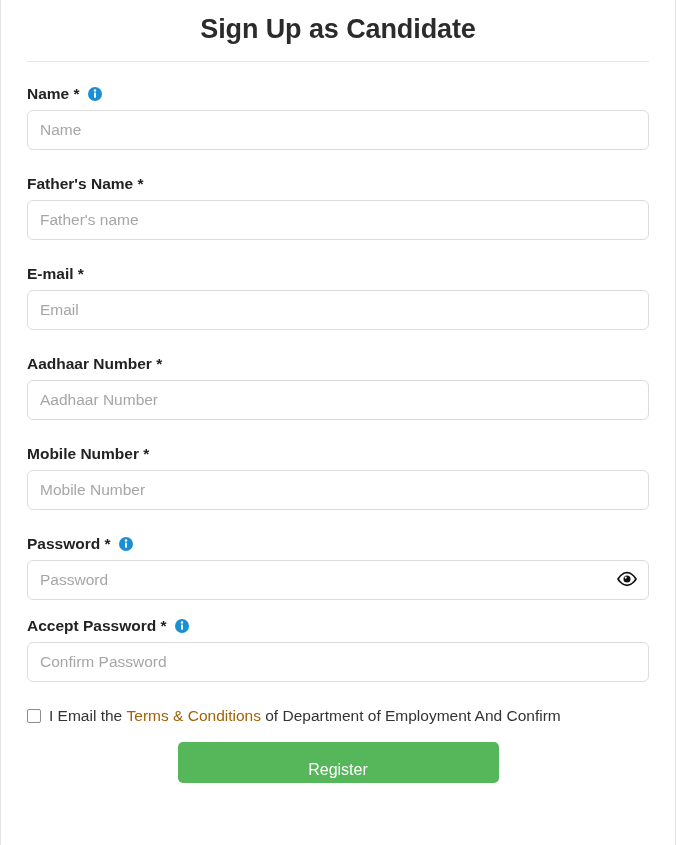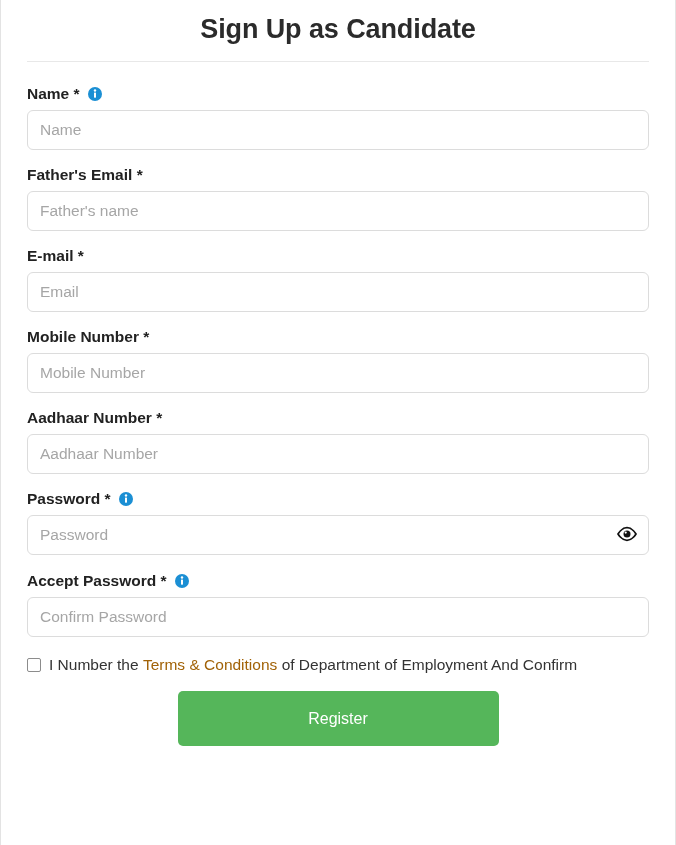--- a/index.html
+++ b/index.html
@@ -36,21 +36,21 @@
     letter-spacing: -0.1px;
   }
 
   .title-divider {
     height: 1px;
     background: #e8e8e8;
     margin: 0 0 22px 0;
   }
 
   .field-group {
-    margin-bottom: 15px;
+    margin-bottom: 24px;
   }
   .field-group.extra-gap {
     margin-bottom: 16px;
   }
 
   .field-label {
     display: block;
     font-size: 15.5px;
     font-weight: bold;
     color: #222222;
@@ -138,21 +138,21 @@
   }
 
   .submit-row {
     display: flex;
     justify-content: center;
     margin-top: 16px;
   }
   .register-button {
     box-sizing: border-box;
     width: 321px;
-    height: 55px;
+    height: 41px;
     background: #55b65a;
     color: #ffffff;
     border: none;
     border-radius: 5px;
     font-size: 16px;
     font-family: "Liberation Sans", sans-serif;
     cursor: pointer;
     line-height: 40px;
     padding: 8px;
     text-align: center;
@@ -174,37 +174,37 @@
           <circle cx="7" cy="7" r="7" fill="#1b8fd4"></circle>
           <circle cx="7" cy="3.5" r="1.2" fill="#ffffff"></circle>
           <rect x="6" y="5.5" width="2" height="5.2" rx="0.6" fill="#ffffff"></rect>
         </svg>
       </span>
     </label>
     <input class="text-input" type="text" placeholder="Name" style="">
   </div>
 
   <div class="field-group">
-    <label class="field-label">Father's Email *</label>
+    <label class="field-label">Father's Name *</label>
     <input class="text-input" type="text" placeholder="Father's name" style="">
   </div>
 
   <div class="field-group">
     <label class="field-label">E-mail *</label>
     <input class="text-input" type="text" placeholder="Email" style="">
   </div>
 
   <div class="field-group">
+    <label class="field-label">Aadhaar Number *</label>
+    <input class="text-input" type="text" placeholder="Aadhaar Number" style="">
+  </div>
+
+  <div class="field-group">
     <label class="field-label">Mobile Number *</label>
     <input class="text-input" type="text" placeholder="Mobile Number" style="">
-  </div>
-
-  <div class="field-group">
-    <label class="field-label">Aadhaar Number *</label>
-    <input class="text-input" type="text" placeholder="Aadhaar Number" style="">
   </div>
 
   <div class="field-group extra-gap">
     <label class="field-label">
       <span>Password *</span>
       <span class="info-icon">
         <svg width="14" height="14" viewBox="0 0 14 14" aria-hidden="true">
           <circle cx="7" cy="7" r="7" fill="#1b8fd4"></circle>
           <circle cx="7" cy="3.5" r="1.2" fill="#ffffff"></circle>
           <rect x="6" y="5.5" width="2" height="5.2" rx="0.6" fill="#ffffff"></rect>
@@ -234,21 +234,21 @@
           <circle cx="7" cy="3.5" r="1.2" fill="#ffffff"></circle>
           <rect x="6" y="5.5" width="2" height="5.2" rx="0.6" fill="#ffffff"></rect>
         </svg>
       </span>
     </label>
     <input class="text-input" type="text" placeholder="Confirm Password" style="">
   </div>
 
   <div class="terms-row">
     <input class="terms-checkbox" type="checkbox" style="">
-    <span class="terms-text-pre">I Number the</span>
+    <span class="terms-text-pre">I Email the</span>
     <span>&nbsp;</span>
     <a class="terms-link">Terms &amp; Conditions</a>
     <span>&nbsp;</span>
     <span class="terms-text-post">of Department of Employment And Confirm</span>
   </div>
 
   <div class="submit-row">
     <button class="register-button" type="button">Register</button>
   </div>
 

